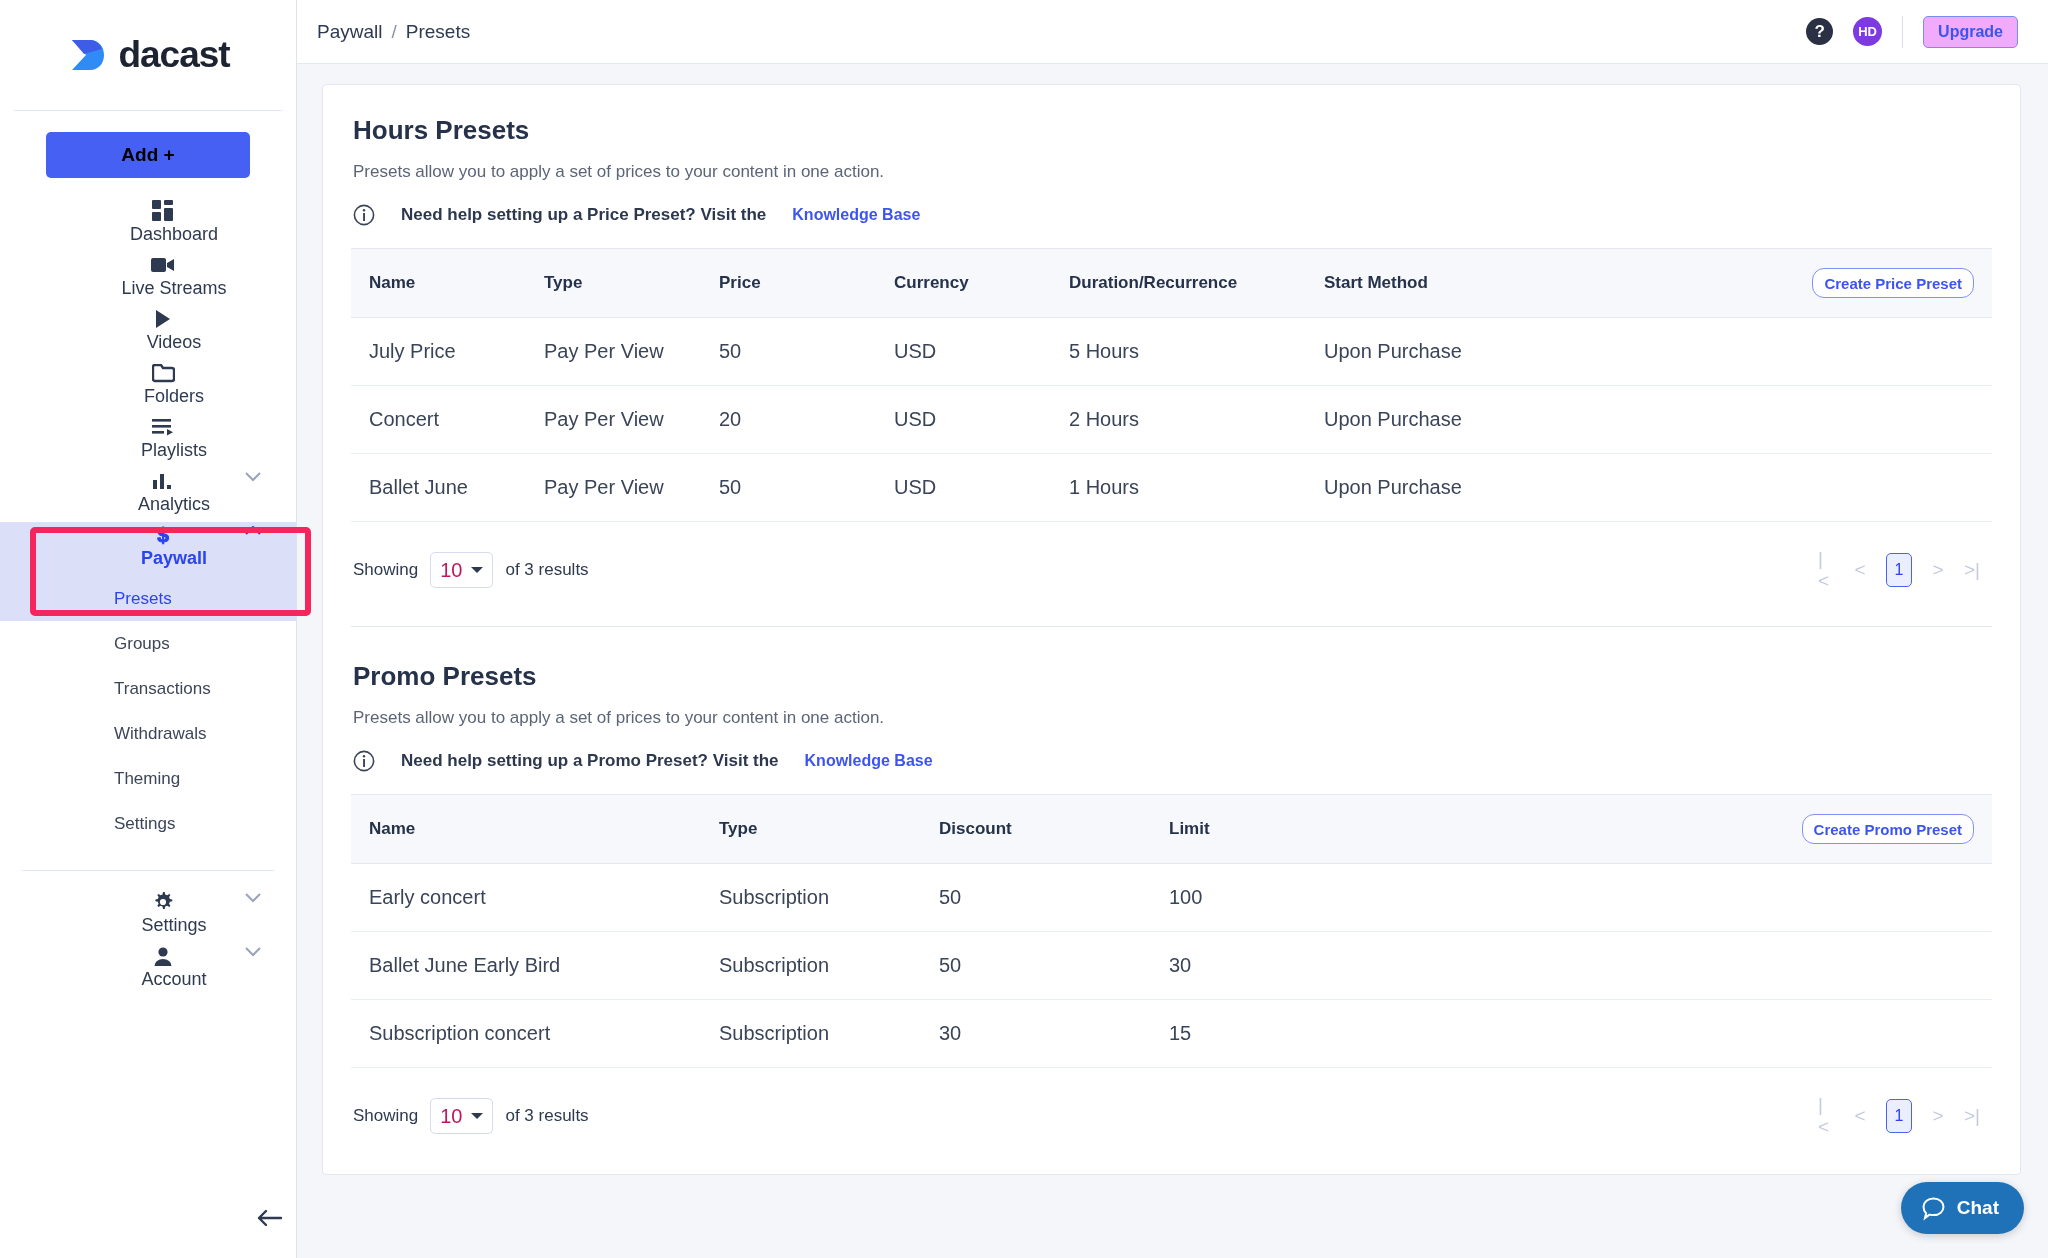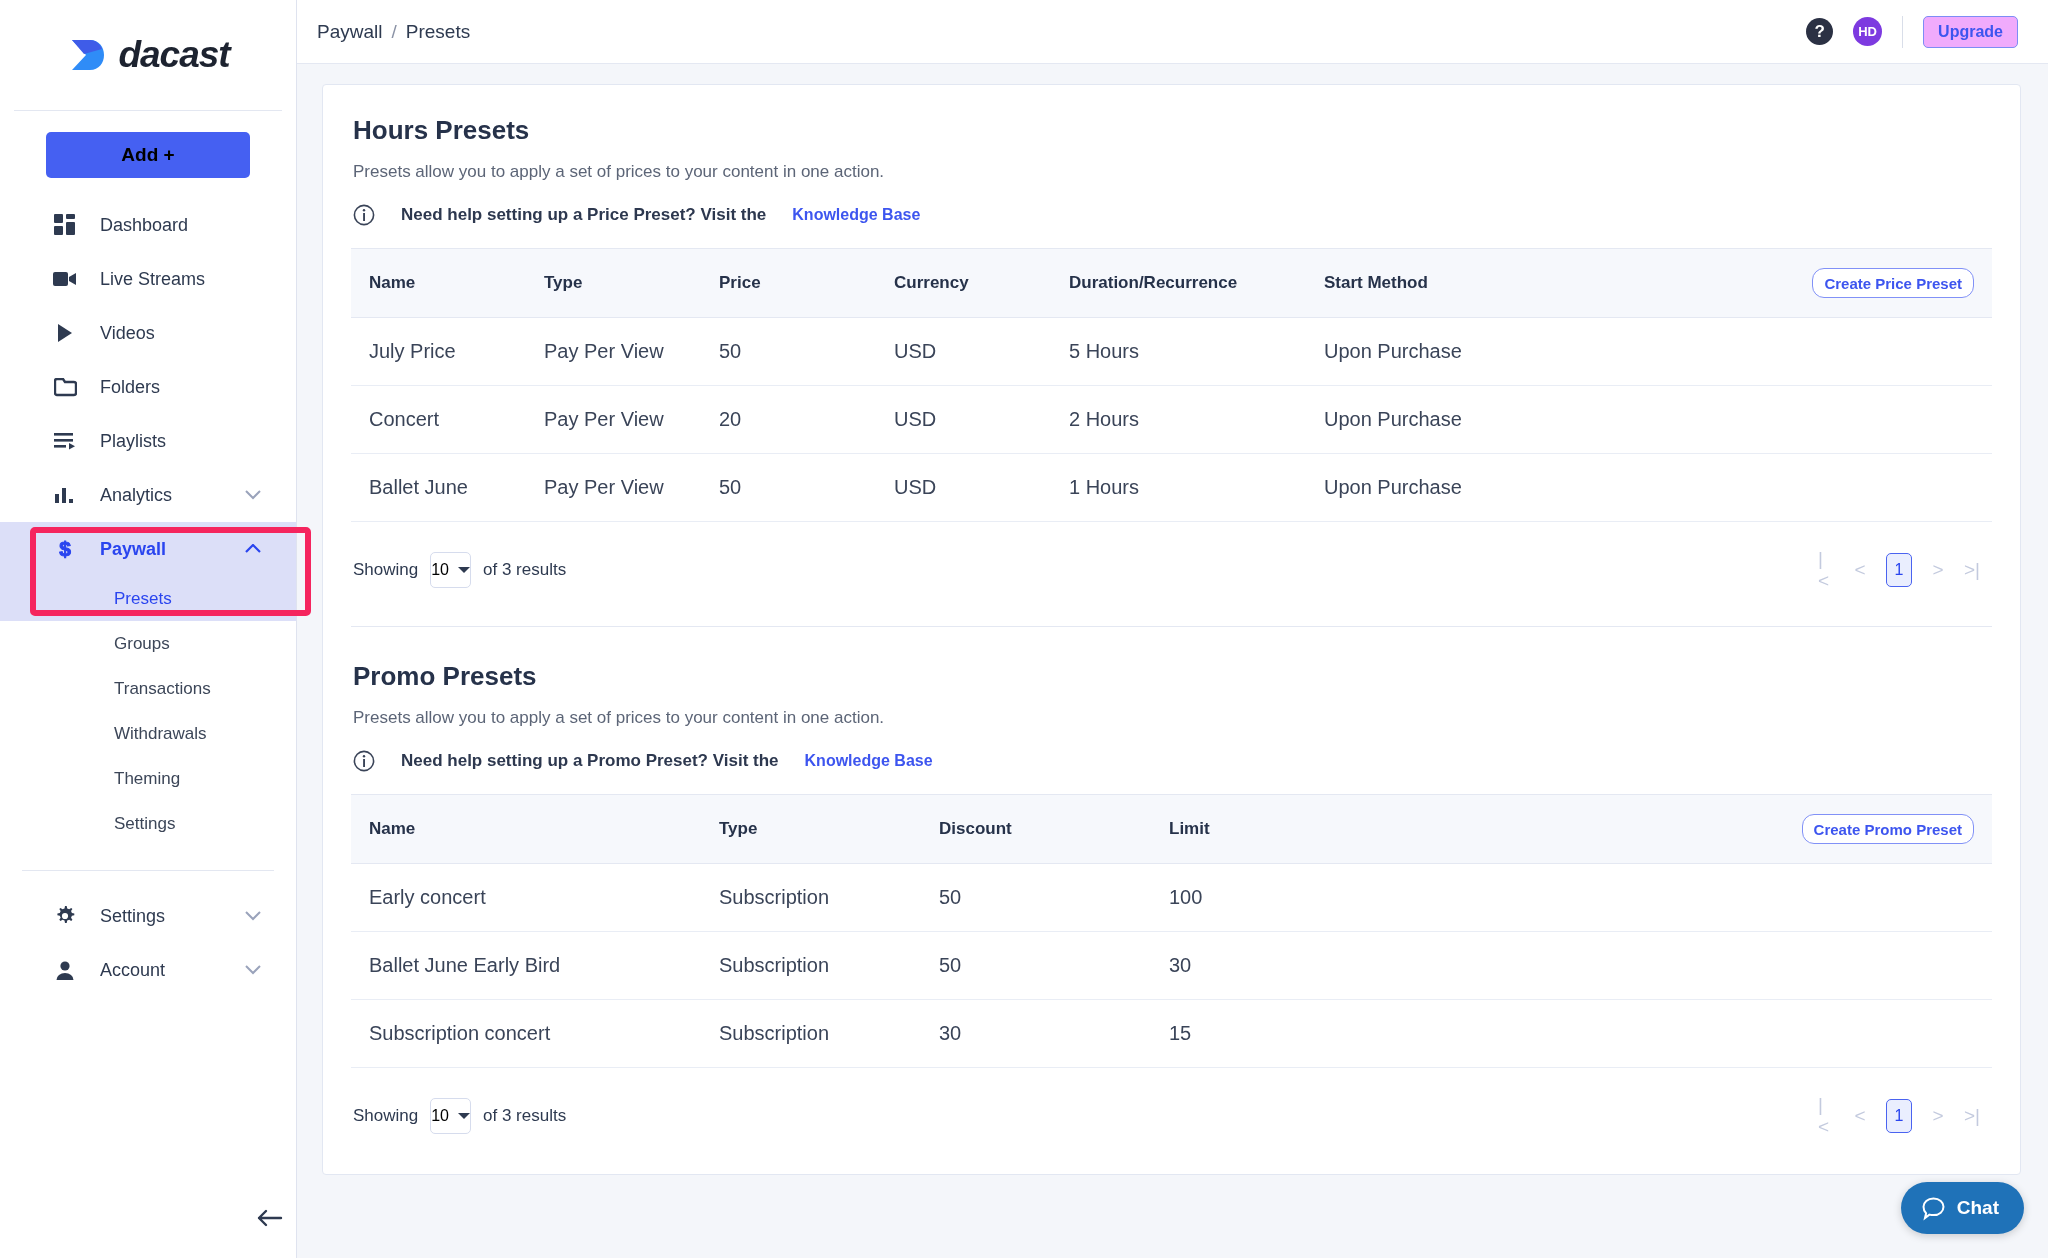--- a/index.html
+++ b/index.html
@@ -11,35 +11,35 @@
   }
   .app { display: flex; width: 2048px; height: 1258px; }
 
   
   .sidebar {
     width: 297px; height: 1258px; background: #ffffff;
     border-right: 1px solid #dfe3ef;
     display: flex; flex-direction: column; position: relative; flex: 0 0 297px;
   }
   .logo-wrap { height: 110px; display: flex; align-items: center; justify-content: center; }
-  .logo { display: flex; align-items: center; gap: 10px; font-style: italic; }
+  .logo { display: flex; align-items: center; gap: 10px; }
   .logo-mark { width: 42px; height: 42px; }
   .logo-text { font-size: 37px; font-weight: 700; color: #1d2330; letter-spacing: -1px; }
   .logo-sep { height: 1px; background: #e3e7f1; margin: 0 14px; }
 
   .add-btn {
     margin: 21px 46px 0 46px; height: 46px; border-radius: 5px;
     background: #4560f2; color: #000000; font-size: 19px; font-weight: 700;
     border: none; cursor: pointer; display: flex; align-items: center; justify-content: center;
   }
 
   .nav { margin-top: 20px; }
   .nav-item {
     display: flex; align-items: center; height: 54px; padding-left: 52px;
-    color: #2e3a50; font-size: 18px; cursor: pointer; position: relative;
+    color: #2e3a50; font-size: 18px; cursor: pointer; position: relative; flex-direction: column;
   }
   .nav-item .ico { width: 26px; height: 26px; display: flex; align-items: center; justify-content: center; margin-right: 22px; }
   .nav-item .chev { position: absolute; right: 34px; width: 18px; height: 18px; display:flex; align-items:center; justify-content:center; }
   .nav-item.active { background: #dcdff8; color: #2a45ef; font-weight: 700; }
   .nav-item.active .ico svg { fill: #2a45ef; stroke: #2a45ef; }
   .sub-item {
     display: flex; align-items: center; height: 45px; padding-left: 114px;
     color: #3c4658; font-size: 17px; cursor: pointer;
   }
   .sub-item.active { background: #dcdff8; color: #2a45ef; }
@@ -101,22 +101,22 @@
     border-bottom: 1px solid #e9edf5;
   }
   .create-btn {
     border: 1px solid #8191f7; color: #3d55ef; background: #fff; border-radius: 12px;
     height: 30px; padding: 0 11px; font-size: 15px; font-weight: 700; cursor: pointer; white-space: nowrap;
   }
 
   .pagerow { display: flex; align-items: center; margin-top: 26px; }
   .showing { display: flex; align-items: center; gap: 12px; font-size: 17px; color: #2e3a50; margin-left: 2px; }
   .page-size {
-    border: 1px solid #d6dced; border-radius: 5px; height: 36px; padding: 0 0;
-    display: flex; align-items: center; gap: 9px; font-size: 16px; color: #000000; cursor: pointer; background:#fff;
+    border: 1px solid #d6dced; border-radius: 5px; height: 36px; padding: 0 9px;
+    display: flex; align-items: center; gap: 9px; font-size: 20px; color: #be185d; cursor: pointer; background:#fff;
   }
   .pager { margin-left: auto; display: flex; align-items: center; gap: 18px; padding-right: 12px; }
   .pg { color: #c3cade; cursor: pointer; font-size: 19px; display:flex; align-items:center; justify-content:center; width: 16px; }
   .pg-num {
     border: 1px solid #4a63f0; border-radius: 5px; background: #eaeefe; color: #2a45ef;
     width: 26px; height: 34px; display: flex; align-items: center; justify-content: center;
     font-size: 16px; cursor: pointer;
   }
   .sec-div { height: 1px; background: #e4e8f2; margin: 34px 0 0 0; }
 

